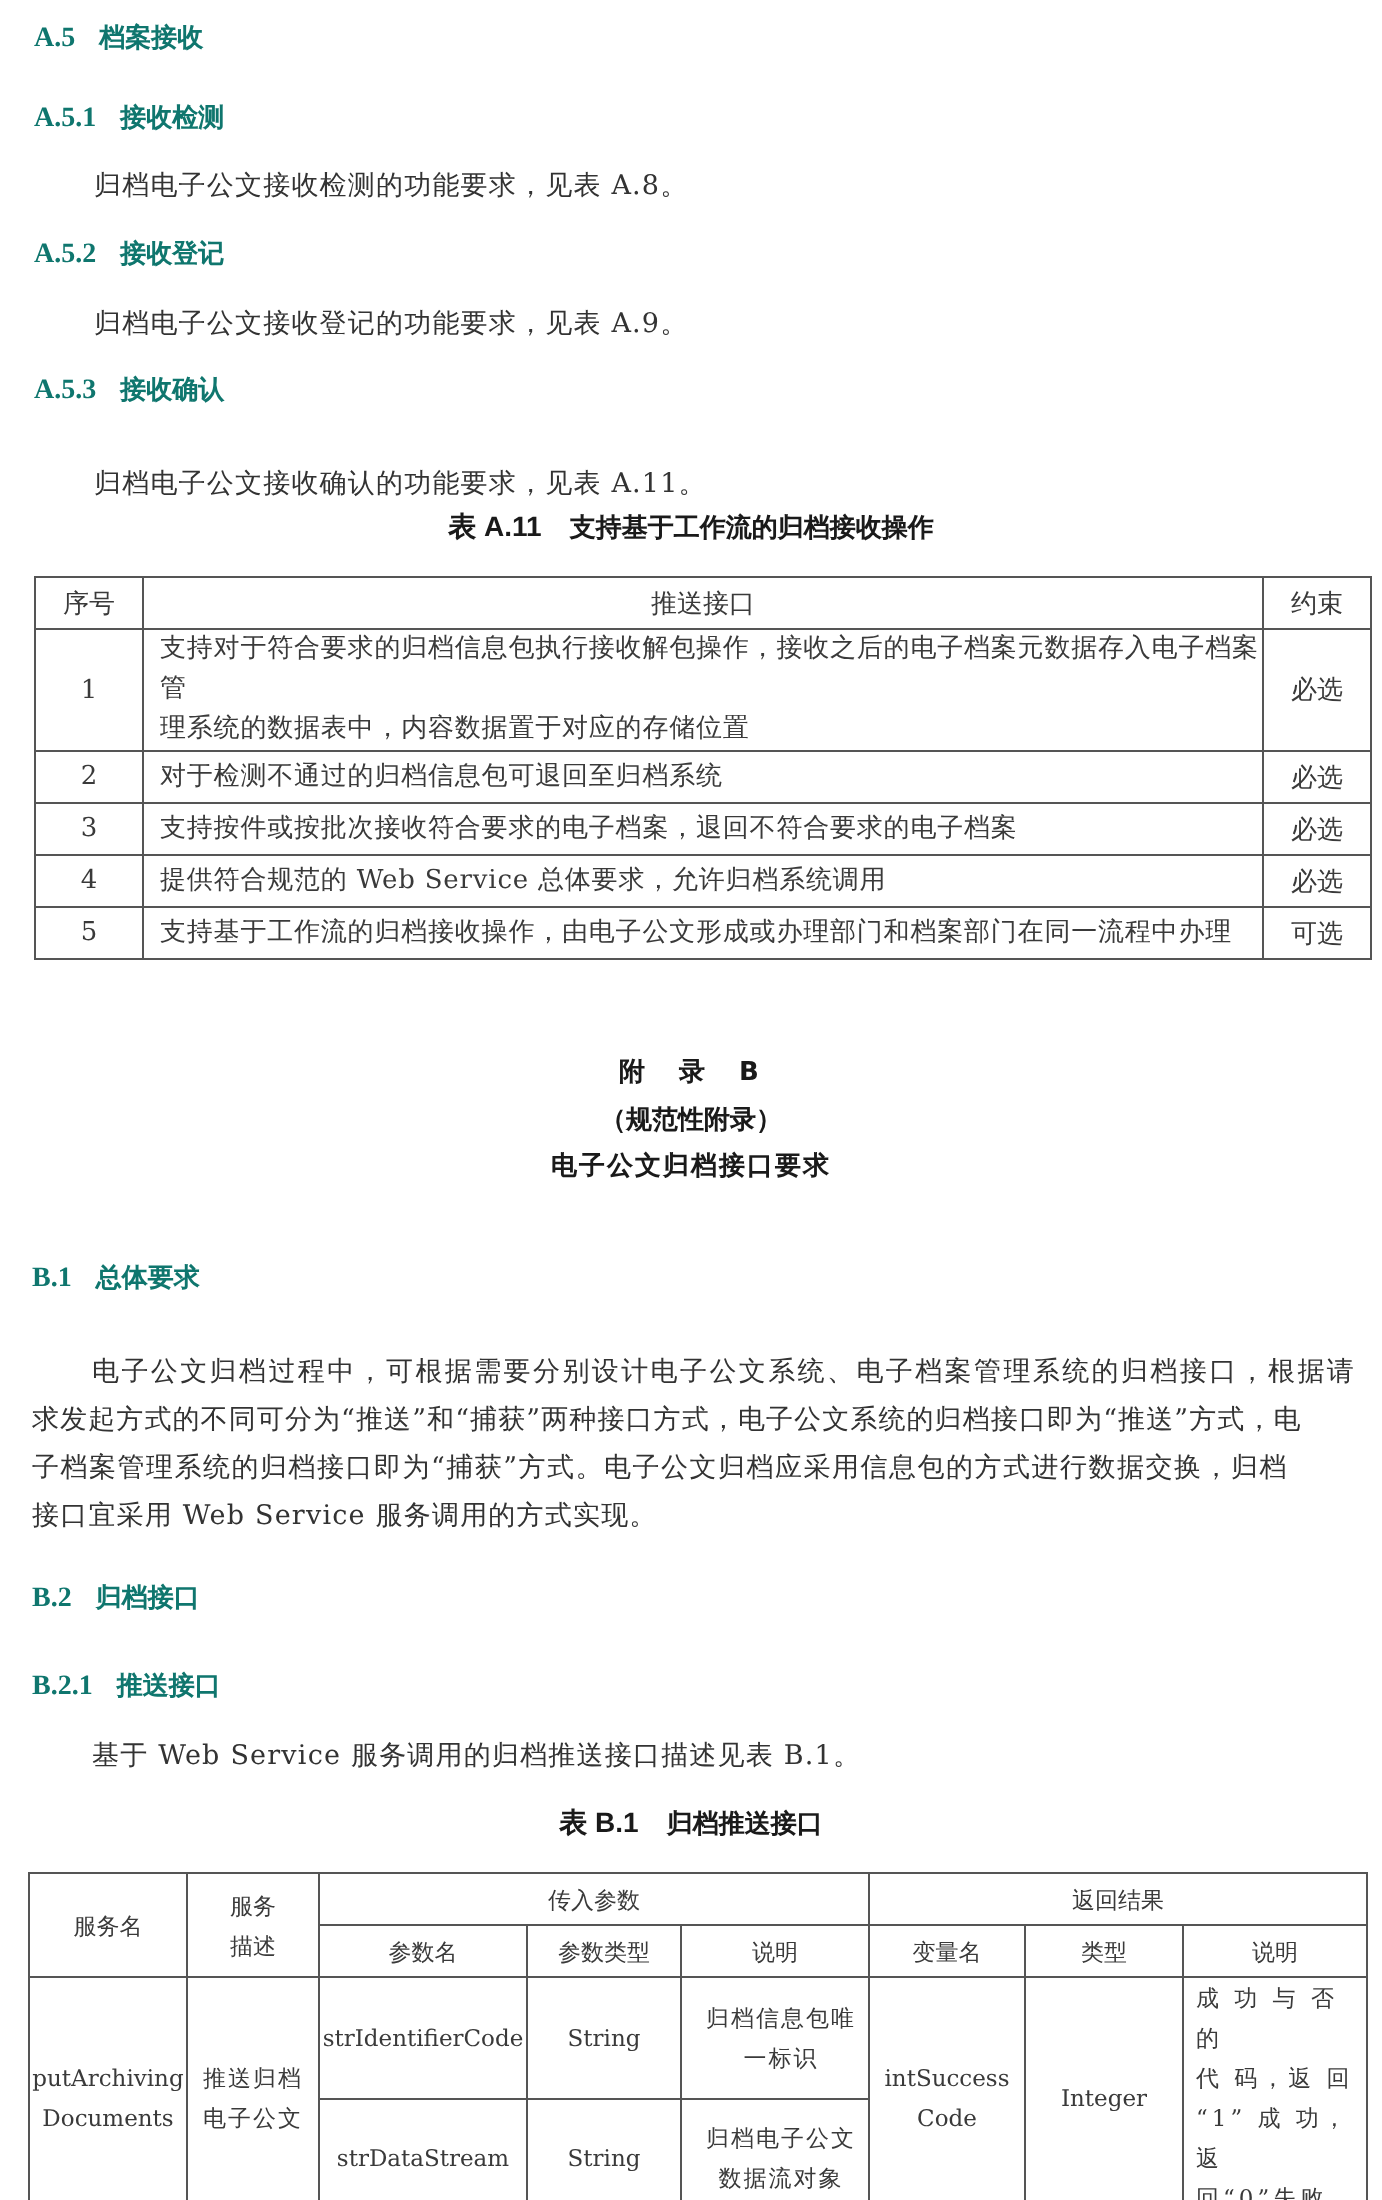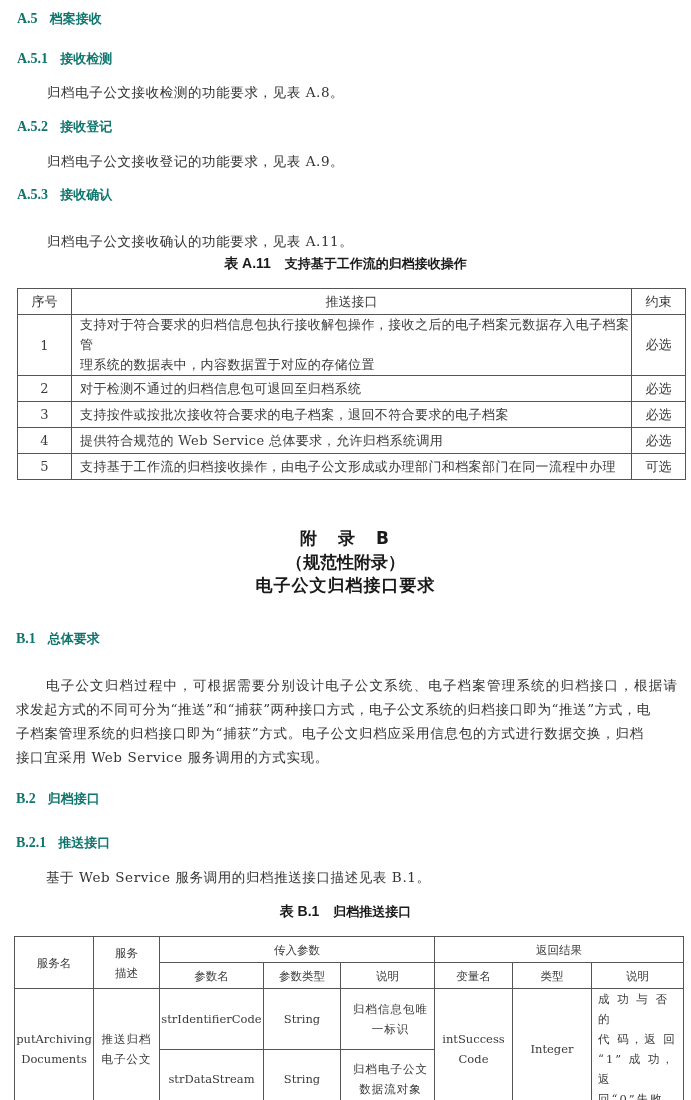--- a/index.html
+++ b/index.html
@@ -4,21 +4,21 @@
 <style>
   html, body { margin:0; padding:0; background:#ffffff; }
   body { width:691px; height:1100px; position:relative; overflow:hidden;
          font-family:"DejaVu Serif", "Liberation Serif", serif; color:#2a2a2a; }
   .abs { position:absolute; white-space:nowrap; }
   .h { font-family:"DejaVu Sans", "Liberation Sans", sans-serif; font-weight:bold; font-size:13px; color:#0f766e; }
   .h .num { font-family:"Liberation Serif", serif; font-weight:bold; margin-right:12px; font-size:14px; }
   .body-text { font-size:13.5px; letter-spacing:0.6px; color:#333; }
   .caption { font-family:"DejaVu Sans", "Liberation Sans", sans-serif; font-weight:bold; font-size:13px; color:#1a1a1a; }
   .caption .num { font-family:Liberation Sans, sans-serif; margin-right:14px; font-size:14px; }
-  .center-title { width:691px; text-align:center; font-family:"DejaVu Sans","Liberation Sans",sans-serif; font-weight:bold; font-size:17px; color:#1a1a1a; }
+  .center-title { width:691px; text-align:center; font-family:"DejaVu Sans","Liberation Sans",sans-serif; font-weight:bold; font-size:13px; color:#1a1a1a; }
 
   table { border-collapse:collapse; position:absolute; font-size:13px; color:#3a3a3a; }
   td, th { border:1px solid #555; font-weight:normal; padding:0; }
   .tA td, .tA th { height:25px; }
   .tA { left:17px; top:288px; width:669px; border:1.6px solid #333; }
   .tA .c1 { width:53px; text-align:center; }
   .tA .c2 { text-align:left; padding-left:8px; letter-spacing:0.4px; line-height:20px; }
   .tA .c3 { width:53px; text-align:center; }
   .tA .tall { height:52px; }
 

